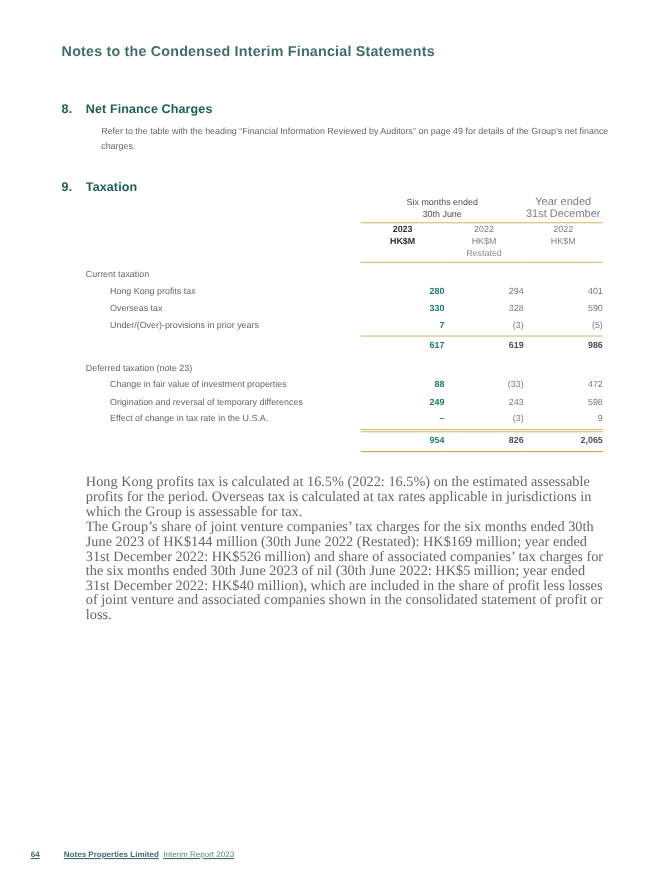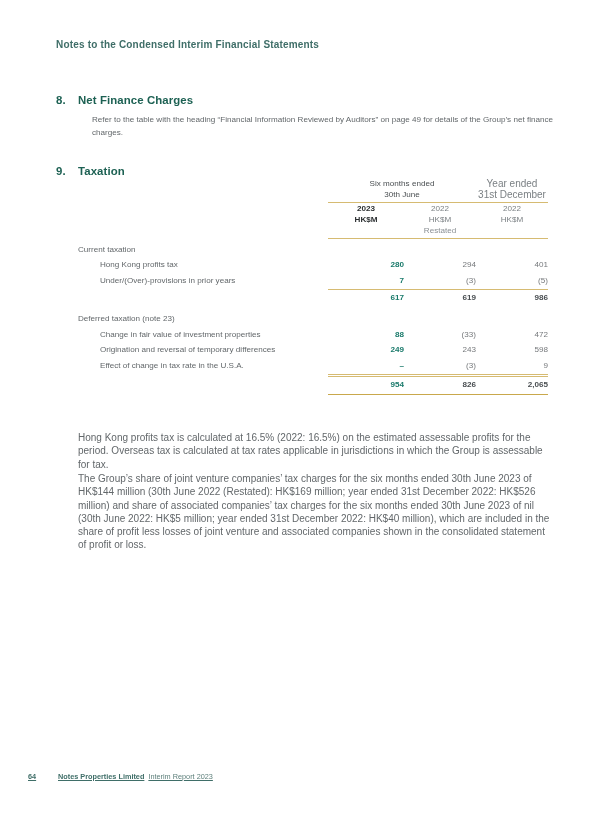--- a/index.html
+++ b/index.html
@@ -21,21 +21,21 @@
     left: 0; top: 0;
     width: 600px;
     height: 814px;
   }
 
   
   .running-header {
     position: absolute;
     left: 56px;
     top: 39px;
-    font-size: 10px;
+    font-size: 13px;
     font-weight: bold;
     letter-spacing: 0.18px;
     color: #3f6e68;
   }
 
   
   .note {
     position: absolute;
     left: 56px;
     width: 492px;
@@ -170,23 +170,24 @@
   tr.numrule td.r { border-bottom: 1px solid #d6bb72; }
   tr.numrule-thick td.r { border-bottom: 1.6px solid #c9a84c; }
   tr.spacer td { height: 5px; line-height: 5px; font-size: 0; }
   tr.spacer-sm td { height: 3px; line-height: 3px; font-size: 0; }
 
   
   .after-table {
     position: absolute;
     left: 78px;
     width: 472px;
-    font-size: 10px;
+    font-size: 13px;
     line-height: 13.3px;
     color: #62676a;
+    font-family: Liberation Serif, serif;
   }
   .para-1 { top: 431px; }
   .para-2 { top: 472px; }
   .after-table p { margin: 0; }
 
   
   .footer {
     position: absolute;
     left: 28px;
     top: 772px;
@@ -298,20 +299,26 @@
           <td class="num"></td>
           <td class="num"></td>
         </tr>
         <tr class="row">
           <td class="label indent">Hong Kong profits tax</td>
           <td class="num cur">280</td>
           <td class="num">294</td>
           <td class="num">401</td>
         </tr>
         <tr class="row">
+          <td class="label indent">Overseas tax</td>
+          <td class="num cur">330</td>
+          <td class="num">328</td>
+          <td class="num">590</td>
+        </tr>
+        <tr class="row">
           <td class="label indent">Under/(Over)-provisions in prior years</td>
           <td class="num cur">7</td>
           <td class="num">(3)</td>
           <td class="num">(5)</td>
         </tr>
         <tr class="numrule">
           <td></td>
           <td class="r"></td>
           <td class="r"></td>
           <td class="r"></td>

